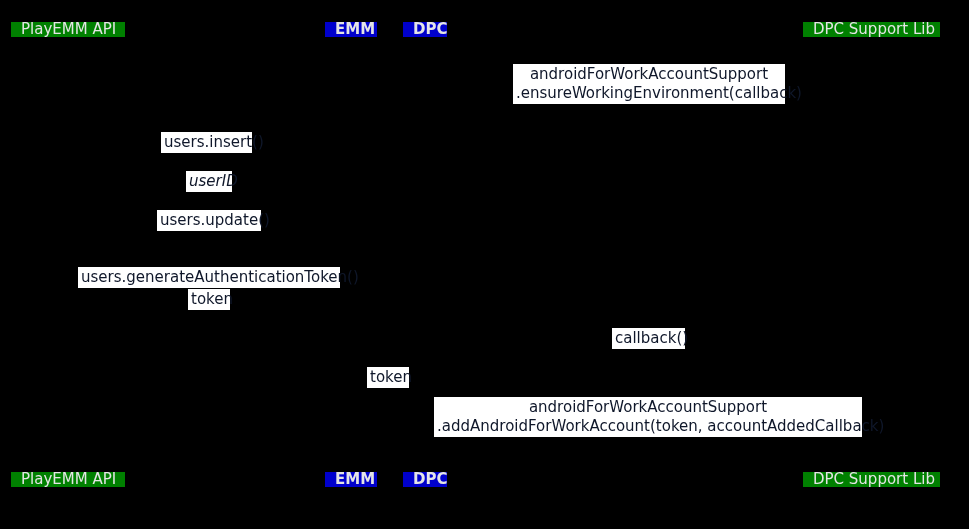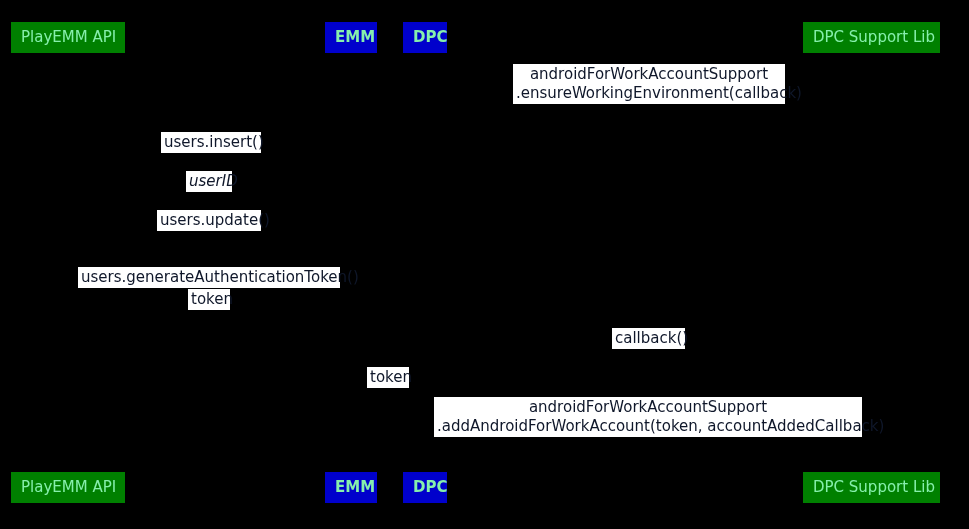--- a/index.html
+++ b/index.html
@@ -10,24 +10,24 @@
   #canvas {
     position: relative;
     width: 969px;
     height: 529px;
     background: #000000;
     font-family: "DejaVu Sans", "Liberation Sans", sans-serif;
     overflow: hidden;
   }
   .actor {
     position: absolute;
-    color: #86efac;
+    color: #e5e5e5;
     font-size: 15px;
     line-height: 1;
-    padding: 8px 10px;
+    padding: 0 10px;
     box-sizing: border-box;
     white-space: nowrap;
     text-align: left;
   }
   .actor.green { background: #008000; }
   .actor.blue  { background: #0000cc; font-weight: bold; }
 
   .msg {
     position: absolute;
     background: #ffffff;
@@ -46,21 +46,21 @@
 <div id="canvas">
 
   <div class="actor green" style="left:11px; top:22px; width:114px;">PlayEMM API</div>
   <div class="actor blue" style="left:325px; top:22px; width:52px;">EMM</div>
   <div class="actor blue" style="left:403px; top:22px; width:44px;">DPC</div>
   <div class="actor green" style="left:803px; top:22px; width:137px;">DPC Support Lib</div>
 
   <div class="msg" style="left:513px; top:64px; width:272px;">androidForWorkAccountSupport
 .ensureWorkingEnvironment(callback)</div>
 
-  <div class="msg" style="left:161px; top:132px; width:100px;">users.insert()</div>
+  <div class="msg" style="left:161px; top:132px; width:91px;">users.insert()</div>
 
   <div class="msg" style="left:186px; top:171px; width:46px;font-style:italic;">userID</div>
 
   <div class="msg" style="left:157px; top:210px; width:104px;">users.update()</div>
 
   <div class="msg" style="left:78px; top:249px; width:262px;margin-top:18px;">users.generateAuthenticationToken()</div>
 
   <div class="msg" style="left:188px; top:289px; width:42px;">token</div>
 
   <div class="msg" style="left:612px; top:328px; width:73px;">callback()</div>

